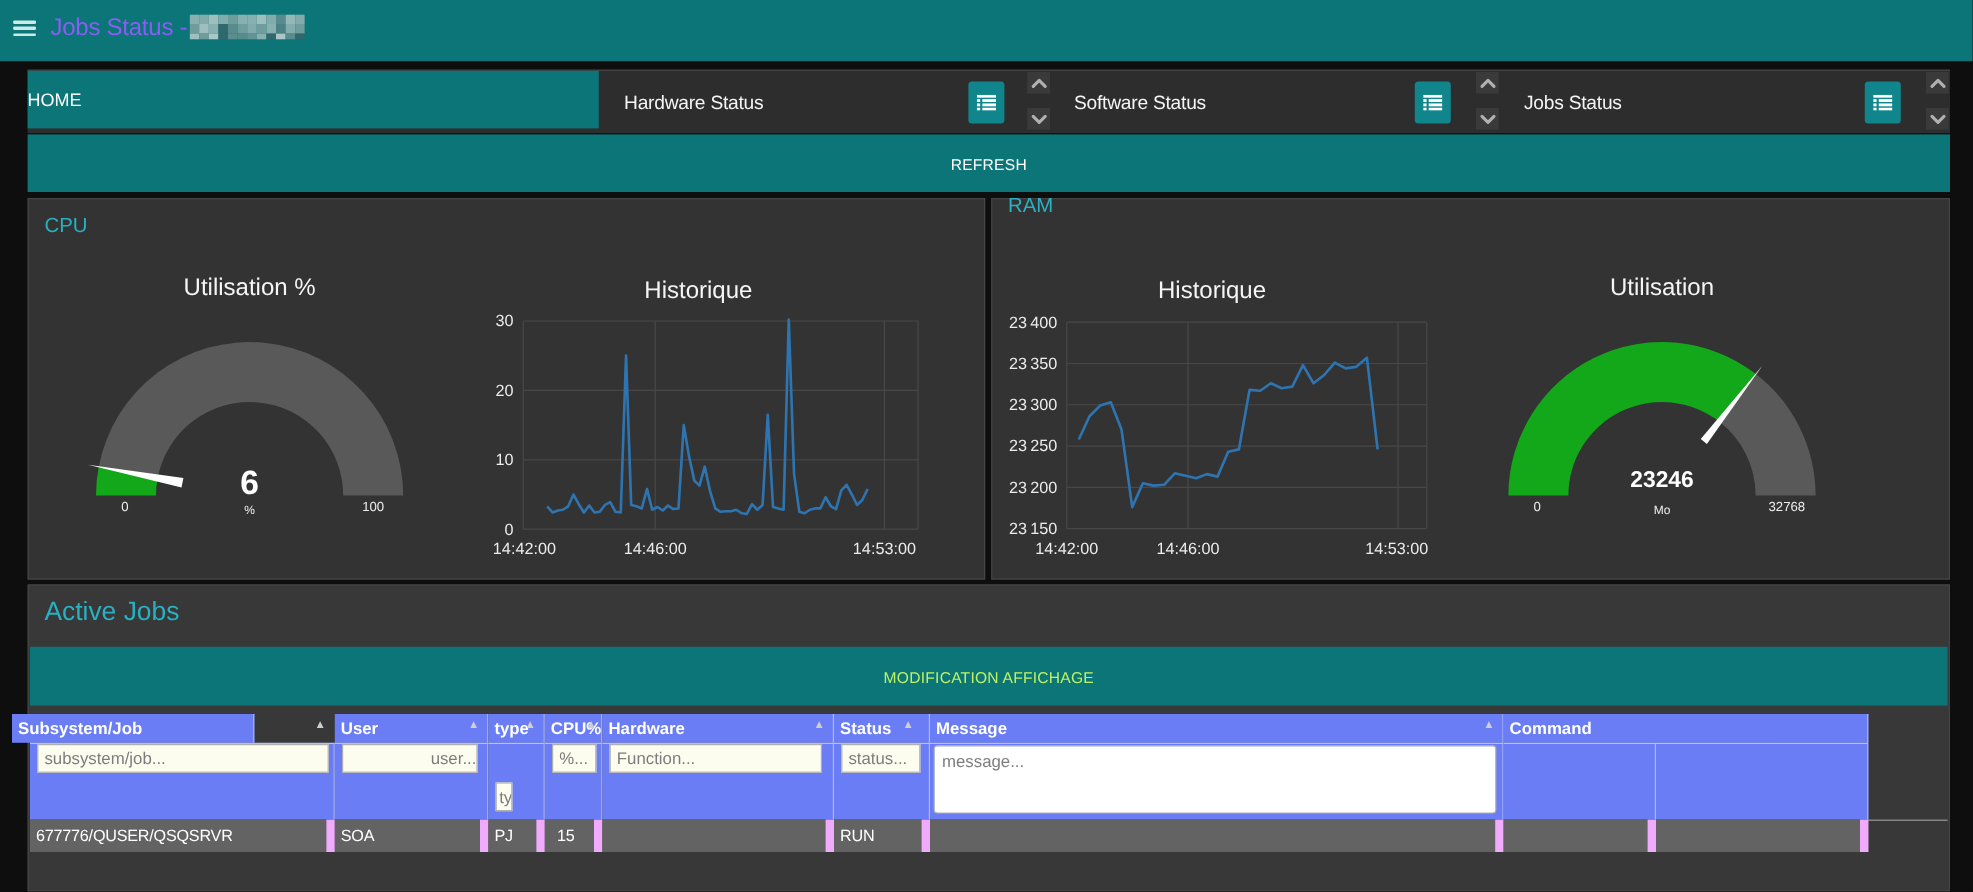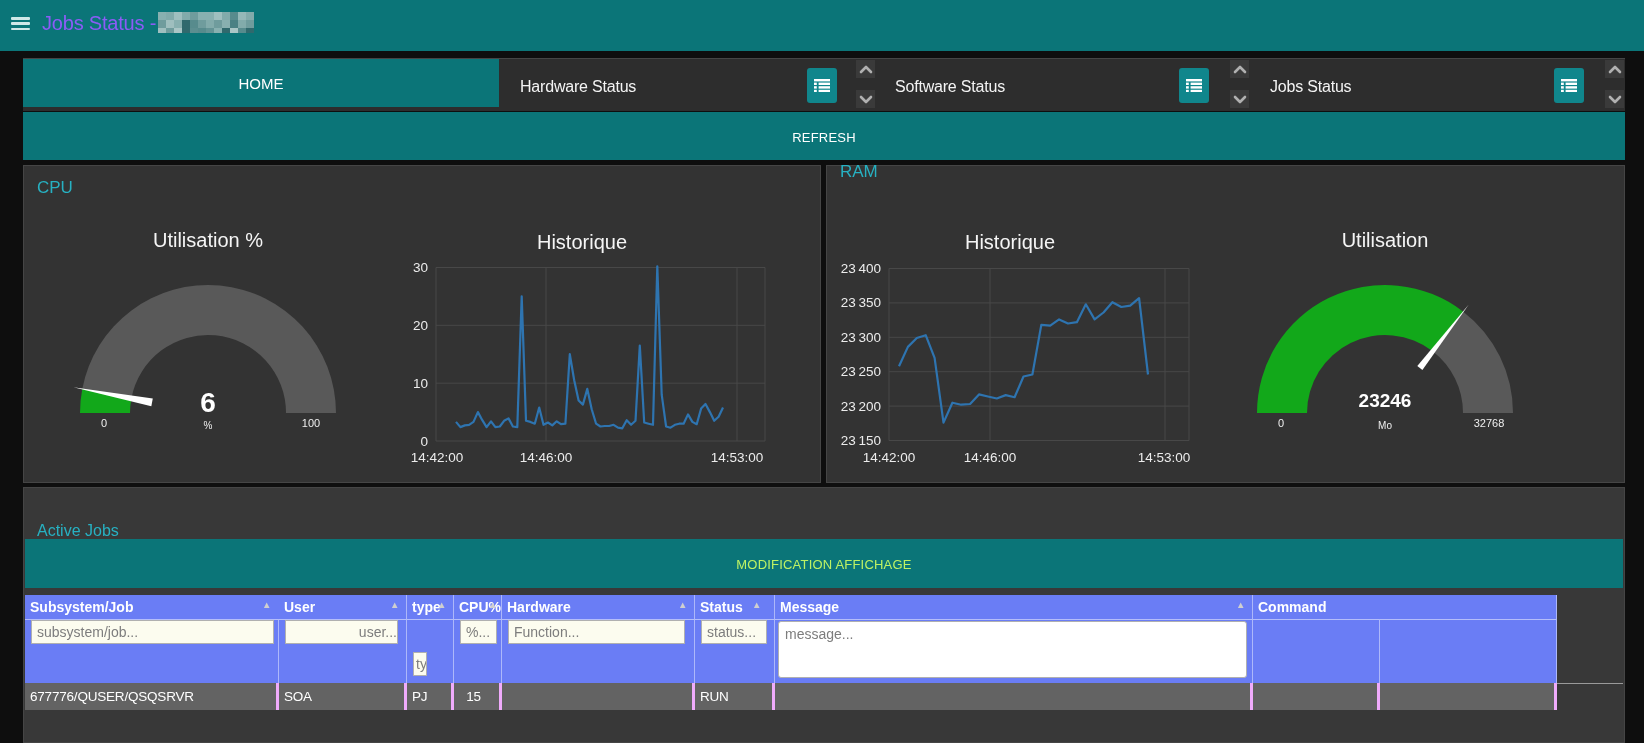--- a/index.html
+++ b/index.html
@@ -3,21 +3,21 @@
 <style>
 * { margin:0; padding:0; box-sizing:border-box; }
 body { width:1644px; height:743px; background:#0e0e0e; font-family:"Liberation Sans",sans-serif;
        position:relative; overflow:hidden; }
 .abs { position:absolute; }
 .topbar { left:0; top:0; width:1644px; height:51px; background:#0b7578; }
 .hamb span { display:block; width:19px; height:2.5px; border-radius:1px; background:#cfe8e8; margin-bottom:2.8px; }
 .title { color:#8b5cf6; font-size:20px; letter-spacing:-0.2px; }
 .navstrip { left:23px; top:58px; width:1602px; height:53px; background:#2d2d2d; border-top:1px solid #454545; }
 .home { left:23px; top:59px; width:476px; height:48px; background:#0b7578; color:#fff;
-        font-size:15px; text-align:center; line-height:50px; }
+        font-size:15px; text-align:left; line-height:50px; }
 .navtxt { color:#f4f4f4; font-size:16px; top:78px; letter-spacing:-0.2px; }
 .iconbtn { position:absolute; width:30px; height:35px; background:#10868c; border-radius:3px;
            display:flex; align-items:center; justify-content:center; }
 .spin { position:absolute; width:19px; height:18px; background:#3a3a3a; display:flex;
         align-items:center; justify-content:center; }
 .refresh { left:23px; top:112px; width:1602px; height:48px; background:#0b7578; color:#fff;
            font-size:13px; text-align:center; line-height:52px; letter-spacing:0.2px; }
 .panel { background:#333333; border:1px solid #454545; }
 .ptitle { color:#27b1c2; font-size:17px; }
 .ctitle { color:#f5f5f5; font-size:20px; text-align:center; }
@@ -28,21 +28,21 @@
           font-size:13px; text-align:center; line-height:51px; letter-spacing:0.2px; }
 .th { position:absolute; top:595px; height:24px; background:#6a7df5; color:#fff; font-size:14px;
       font-weight:bold; line-height:25px; padding-left:5px; border-right:1px solid rgba(255,255,255,0.45); }
 .fc { position:absolute; top:619px; height:64px; background:#6a7df5;
       border-right:1px solid rgba(255,255,255,0.45); border-top:1px solid rgba(255,255,255,0.5); }
 .fc input { position:absolute; left:6px; top:0px; height:24px; background:#fcfcef;
             border:1px solid #b0b0b0; font-family:"Liberation Sans",sans-serif; font-size:14px;
             padding-left:5px; color:#444; }
 .fc input::placeholder, .fc textarea::placeholder { color:#7d7d7d; opacity:1; }
 .td { position:absolute; top:683px; height:27px; background:#636363; color:#fff; font-size:13.5px; letter-spacing:-0.2px;
-      line-height:27px; padding-left:5px; border-right:3px solid #f0abfc; }
+      line-height:27px; padding-left:5px; border-right:7px solid #f0abfc; }
 .arrow { position:absolute; top:599px; color:#cfcfcf; font-size:9.5px; }
 </style></head>
 <body>
 <div class="abs topbar"></div>
 <div class="abs hamb" style="left:11px;top:17px">
     <span></span>
     <span></span>
     <span></span>
   </div>
 <div class="abs title" style="left:42px;top:12px">Jobs Status -</div>
@@ -218,24 +218,24 @@
       <path d="M 226.27 33.72 A 128 128 0 0 1 276.00 135.00 L 226.00 135.00 A 78 78 0 0 0 195.69 73.28 Z" fill="#595959"></path>
       <path d="M 20.00 135.00 A 128 128 0 0 1 226.27 33.72 L 195.69 73.28 A 78 78 0 0 0 70.00 135.00 Z" fill="#12a81a"></path>
       <polygon points="231.8,26.6 185.4,91.9 180.3,87.9" fill="#ffffff"></polygon>
     </svg></div>
 <div class="abs gval" style="left:1310px;top:390px;width:150px;font-size:19px">23246</div>
 <div class="abs gunit" style="left:1335px;top:420px;width:100px">Mo</div>
 <div class="abs glabel" style="left:1261px;top:417px;width:40px">0</div>
 <div class="abs glabel" style="left:1464px;top:417px;width:50px">32768</div>
 
 <div class="abs panel" style="left:23px;top:487px;width:1602px;height:256px;background:#383838"></div>
-<div class="abs ptitle" style="left:37px;top:522px;font-size:16px">Active Jobs</div>
+<div class="abs ptitle" style="left:37px;top:497px;font-size:22px">Active Jobs</div>
 <div class="abs modbar">MODIFICATION AFFICHAGE</div>
 <div class="abs" style="left:1556px;top:683px;width:67px;height:1px;background:#9a9a9a"></div>
-<div class="th" style="left:25px;width:268px">Subsystem/Job</div>
+<div class="th" style="left:10px;width:202px">Subsystem/Job</div>
 <div class="th" style="left:279px;width:128px">User</div>
 <div class="th" style="left:407px;width:47px">type</div>
 <div class="th" style="left:454px;width:48px">CPU%</div>
 <div class="th" style="left:502px;width:193px">Hardware</div>
 <div class="th" style="left:695px;width:80px">Status</div>
 <div class="th" style="left:775px;width:478px">Message</div>
 <div class="th" style="left:1253px;width:304px">Command</div>
 <div class="arrow" style="left:262px">▲</div>
 <div class="arrow" style="left:390px">▲</div>
 <div class="arrow" style="left:437px">▲</div>

